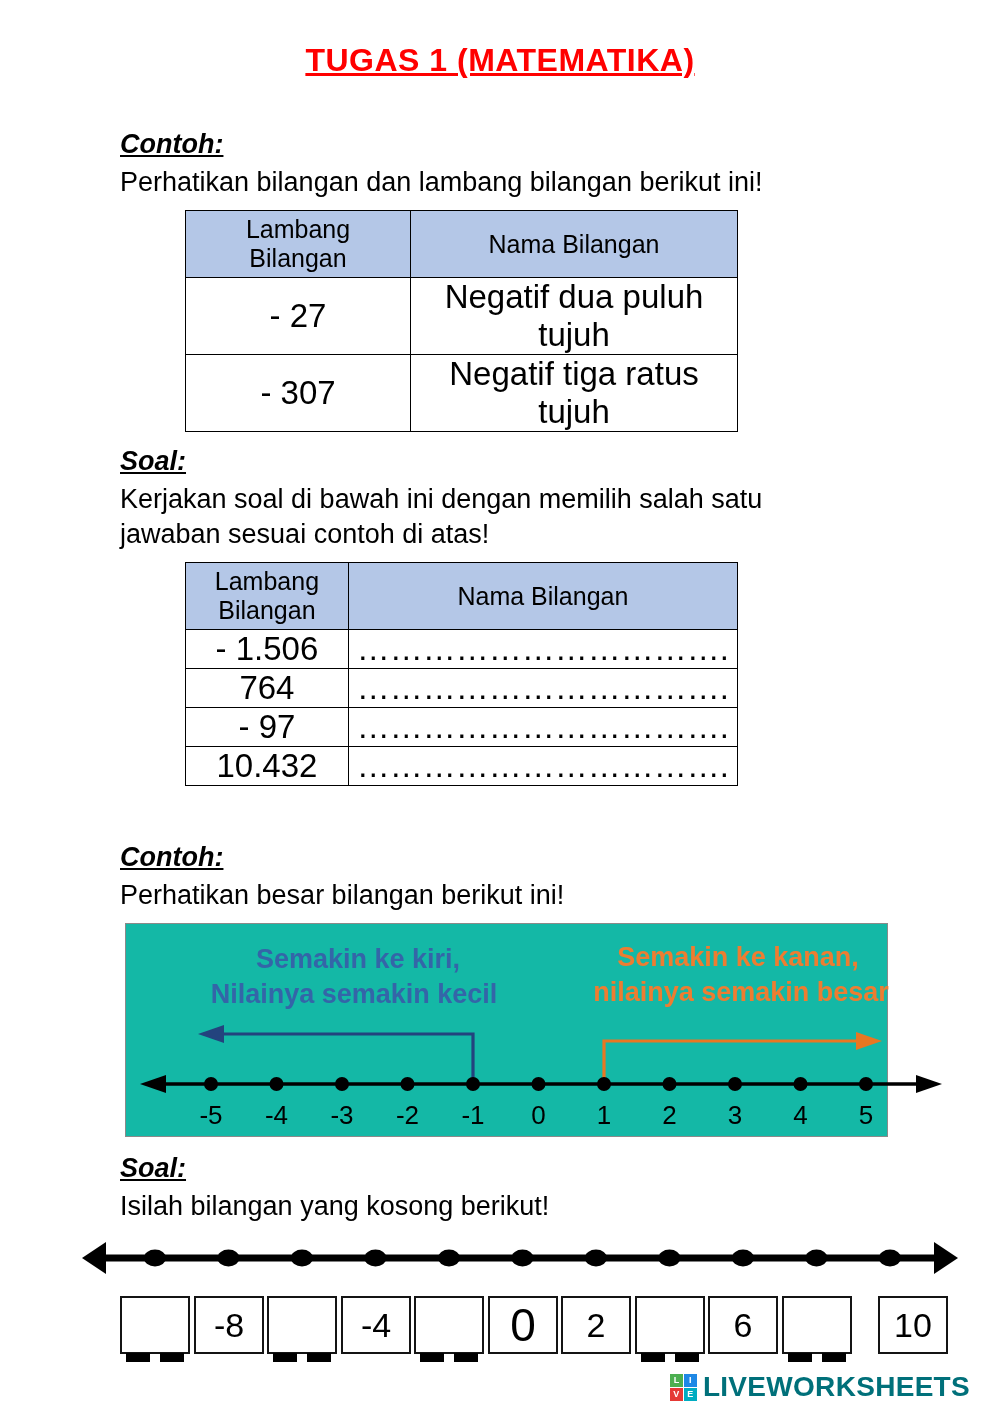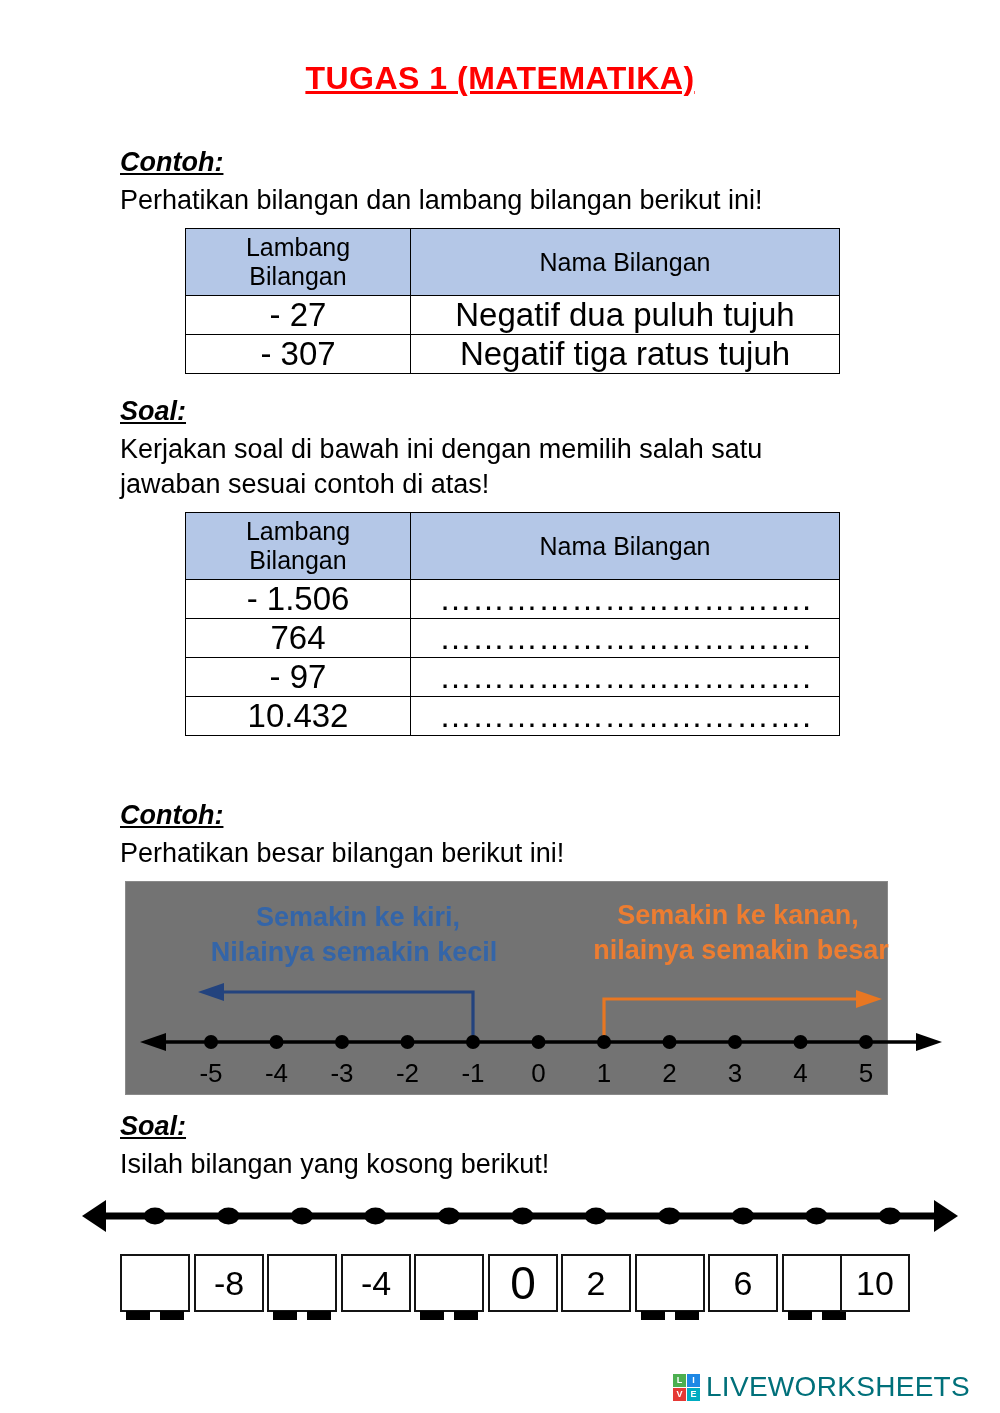--- a/index.html
+++ b/index.html
@@ -4,33 +4,33 @@
 <style>
   :root{
     --title-red:#ff0000; --header-bg:#b4c7e7; --note-blue:#3465a8; --arrow-blue:#23437e;
     --note-orange:#ed7d31; --arrow-orange:#e87722; --brand-teal:#00707a;
     --logo-c1:#4caf50; --logo-c2:#1e88e5; --logo-c3:#e53935; --logo-c4:#00acc1;
   }
   *{margin:0;padding:0;box-sizing:border-box;}
   html,body{background:#fff;}
   body{width:1000px;height:1413px;position:relative;overflow:hidden;
        font-family:"Liberation Sans", sans-serif;color:#000;}
-  .page{padding-top:60px;}
+  .page{padding-top:42px;}
   .title{text-align:center;font-size:32px;font-weight:bold;color:var(--title-red);
          text-decoration:underline;margin-bottom:50px;letter-spacing:.5px;}
   .content{margin-left:120px;width:748px;}
   .label{font-size:27px;font-weight:bold;font-style:italic;text-decoration:underline;margin-bottom:5px;}
   .intro{font-size:27px;line-height:1.3;margin-bottom:10px;}
-  table{border-collapse:collapse;margin-left:65px;width:655px;margin-bottom:22px;}
+  table{border-collapse:collapse;margin-left:65px;width:553px;margin-bottom:14px;}
   th,td{border:1.6px solid #000;text-align:center;font-weight:normal;}
   th{background:var(--header-bg);font-size:25px;padding:4px 8px;height:66px;vertical-align:middle;}
   th.col-lambang{width:225px;white-space:pre-line;}
   td{font-size:33px;height:37px;padding:0 8px;}
   .gap40{height:42px;}
-  .figure-box{margin-left:5px;width:763px;border:1.5px solid #8a8a8a;background:#737373;
+  .figure-box{margin-left:5px;width:763px;border:1.5px solid #8a8a8a;background:#14b8a6;
               margin-top:4px;margin-bottom:16px;}
   .figure-box svg{display:block;}
   svg text{font-family:"Liberation Sans", sans-serif;}
   .note-blue{fill:var(--note-blue);font-size:27px;font-weight:600;}
   .note-orange{fill:var(--note-orange);font-size:27px;font-weight:600;}
   .arrow-blue{stroke:var(--arrow-blue);stroke-width:3.2;fill:none;}
   .arrow-blue-head{fill:var(--arrow-blue);}
   .arrow-orange{stroke:var(--arrow-orange);stroke-width:3.2;fill:none;}
   .arrow-orange-head{fill:var(--arrow-orange);}
   .nline{stroke:#000;stroke-width:3.6;}
@@ -44,21 +44,21 @@
   .nbox.big{font-size:46px;}
   .nbox .dashes{position:absolute;bottom:-10px;left:50%;transform:translateX(-50%);
         width:58px;height:9px;
         background:repeating-linear-gradient(90deg,#000 0 24px,transparent 24px 34px);}
   .footer{position:absolute;right:30px;bottom:10px;display:flex;align-items:center;gap:6px;}
   .logo-grid{display:grid;grid-template-columns:13px 13px;grid-template-rows:13px 13px;gap:1px;}
   .logo-tile{display:flex;align-items:center;justify-content:center;color:#fff;
              font-size:9px;font-weight:bold;line-height:1;}
   .logo-tile.t1{background:var(--logo-c1);} .logo-tile.t2{background:var(--logo-c2);}
   .logo-tile.t3{background:var(--logo-c3);} .logo-tile.t4{background:var(--logo-c4);}
-  .brand{font-size:28px;font-weight:normal;color:var(--brand-teal);letter-spacing:.3px;text-align:right;}
+  .brand{font-size:28px;font-weight:bold;color:var(--brand-teal);letter-spacing:.3px;text-align:right;}
 </style>
 </head>
 <body>
 
 <div class="page">
 
   <div class="title">TUGAS 1 (MATEMATIKA)</div>
 
   <div class="content">
 
@@ -208,21 +208,21 @@
           <span></span>
           <div class="dashes"></div>
         </div>
       <div class="nbox" style="left:628px">
           <span>6</span>
         </div>
       <div class="nbox" style="left:702px">
           <span></span>
           <div class="dashes"></div>
         </div>
-      <div class="nbox" style="left:760px">
+      <div class="nbox" style="left:798px">
           <span>10</span>
         </div>
     </div>
 
   </div>
 </div>
 
 <div class="footer">
   <div class="logo-grid">
     <div class="logo-tile t1">L</div>

